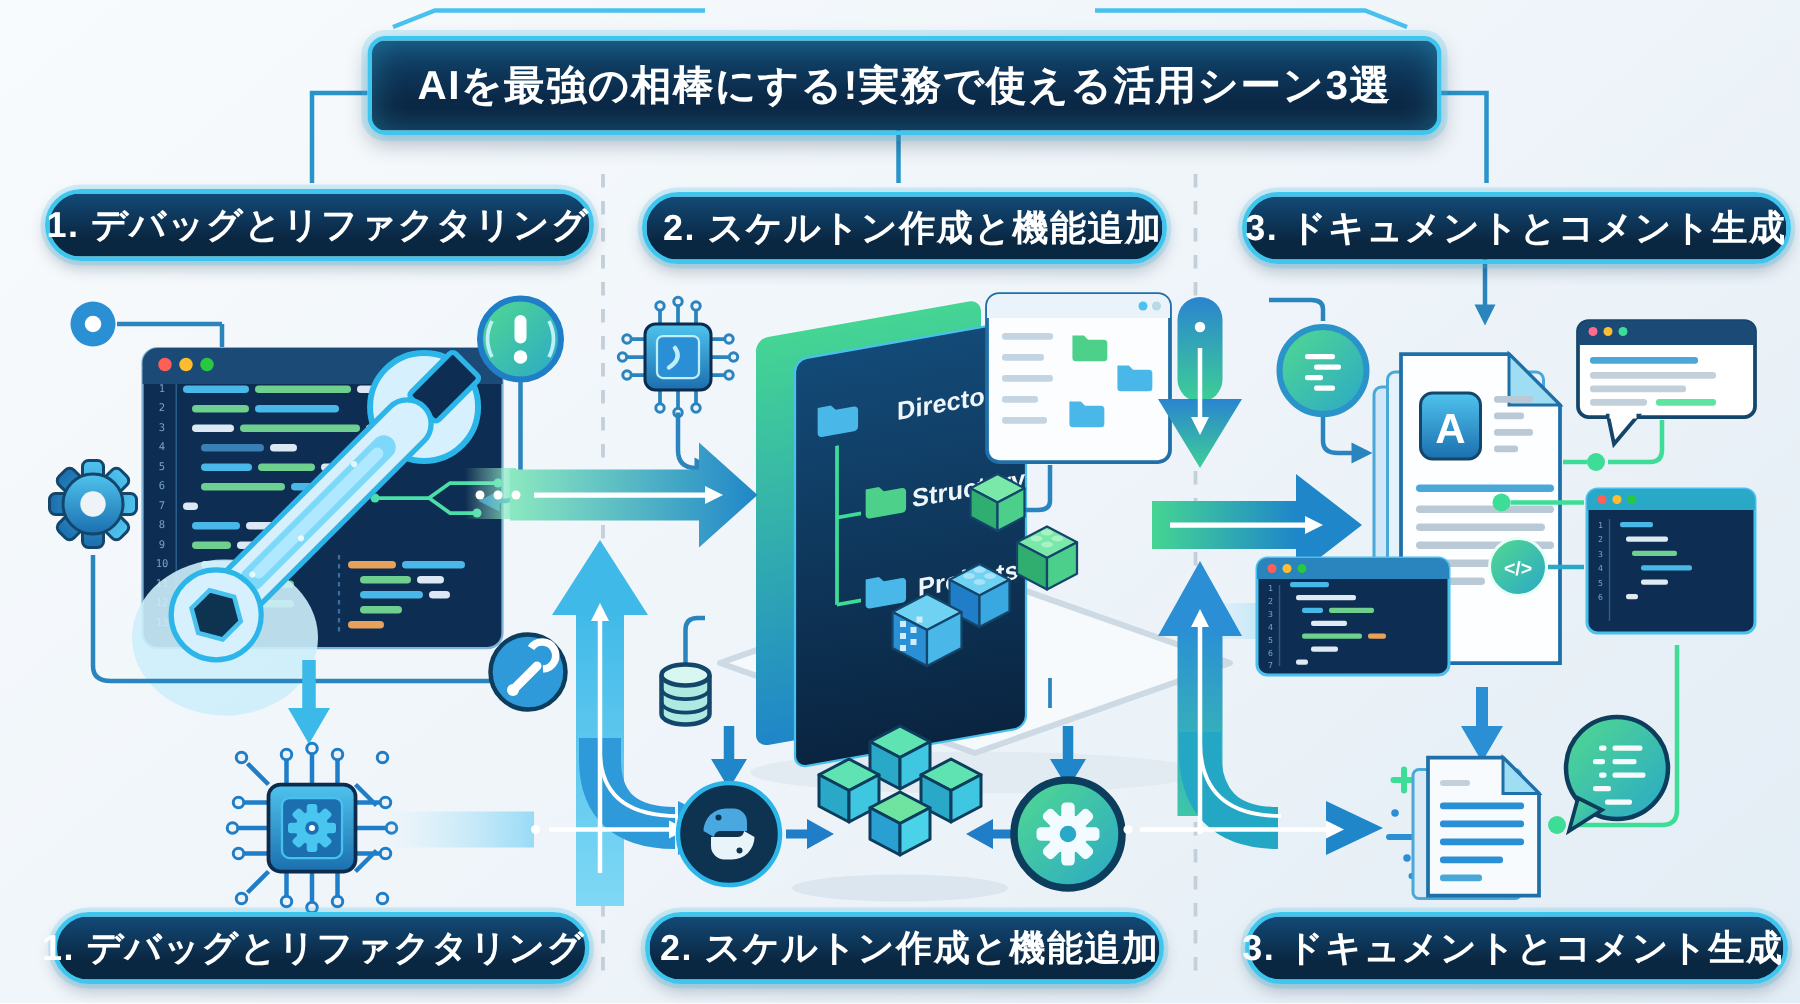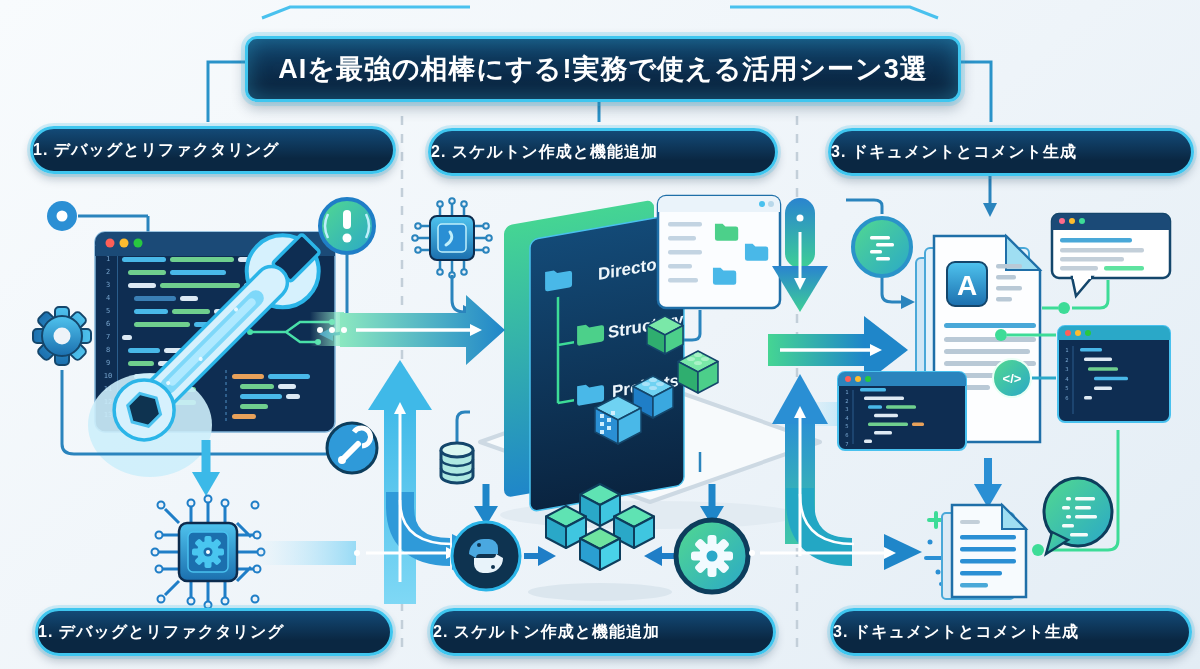--- a/index.html
+++ b/index.html
@@ -5,25 +5,25 @@
   html,body{margin:0;padding:0;}
   .canvas{position:relative;width:1200px;height:669px;overflow:hidden;
     background:linear-gradient(140deg,#f8fbfd 0%,#eef4f9 55%,#e3edf5 100%);
     font-family:"Liberation Sans",sans-serif;}
   svg.scene{position:absolute;left:0;top:0;width:1200px;height:669px;}
   .banner{position:absolute;left:245px;top:24px;width:710px;height:60px;
     display:flex;align-items:center;justify-content:center;
     background:linear-gradient(180deg,#11466f 0%,#0a2541 75%);
     border:3px solid #3fc6ef;border-radius:12px;color:#fff;font-weight:800;
     font-size:27px;letter-spacing:1px;white-space:nowrap;
-    box-shadow:0 0 0 4px rgba(63,198,239,.22),0 6px 14px rgba(10,39,66,.3),inset 0 0 22px rgba(63,198,239,.35);margin-top:12px;}
-  .pill{position:absolute;height:42px;display:flex;align-items:center;justify-content:flex-start;
+    box-shadow:0 0 0 4px rgba(63,198,239,.22),0 6px 14px rgba(10,39,66,.3),inset 0 0 22px rgba(63,198,239,.35);}
+  .pill{position:absolute;height:42px;display:flex;align-items:center;justify-content:flex-end;
     background:linear-gradient(180deg,#134a77 0%,#0a2742 70%);
     border:3px solid #3fc6ef;border-radius:999px;color:#fff;font-weight:800;
-    font-size:16px;letter-spacing:1px;white-space:nowrap;
+    font-size:24px;letter-spacing:1px;white-space:nowrap;
     box-shadow:0 0 0 3px rgba(63,198,239,.22),0 5px 10px rgba(10,39,66,.25);}
   .p1t{left:30px;top:126px;width:360px;}
   .p2t{left:428px;top:128px;width:344px;}
   .p3t{left:828px;top:128px;width:360px;}
   .p1b{left:35px;top:608px;width:352px;}
   .p2b{left:430px;top:608px;width:340px;}
   .p3b{left:830px;top:608px;width:356px;}
   text{font-family:"Liberation Sans",sans-serif;}
   .mono{font-family:"DejaVu Sans Mono",monospace;}
 </style>

